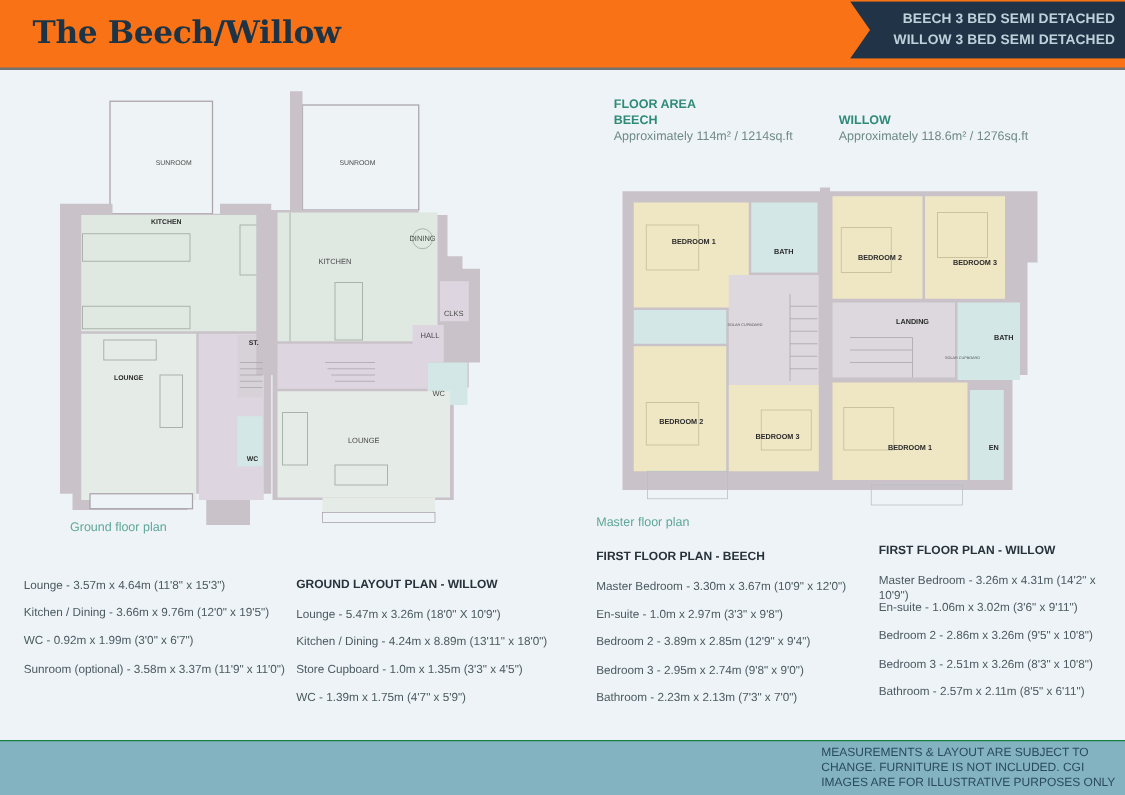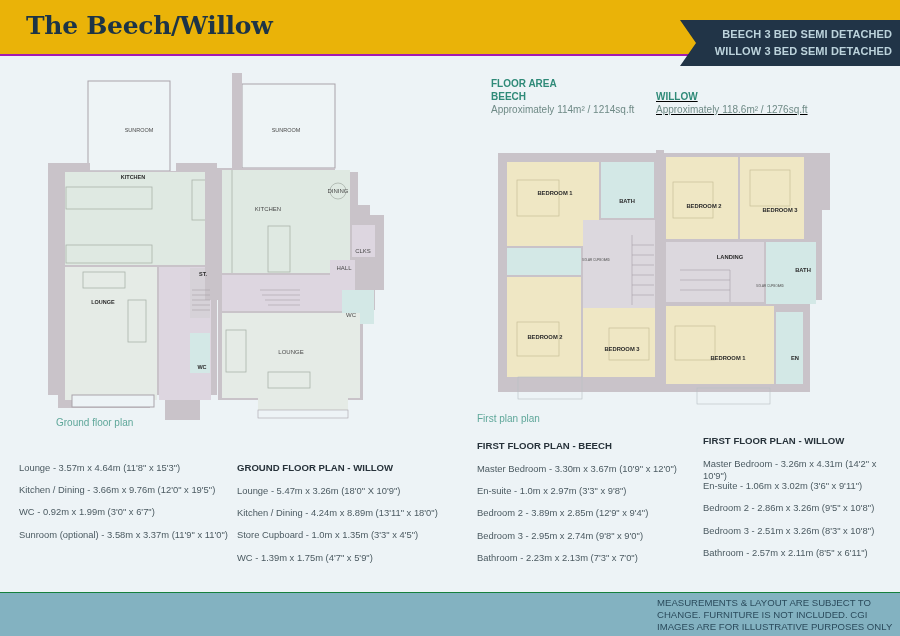--- a/index.html
+++ b/index.html
@@ -1,19 +1,19 @@
 <!DOCTYPE html>
 <html><head>
 <meta charset="utf-8">
 <style>
   html,body{margin:0;padding:0;}
   body{width:900px;height:636px;position:relative;overflow:hidden;background:#edf3f6;font-family:"Liberation Sans",sans-serif;}
-  .header{position:absolute;left:0;top:0;width:900px;height:54px;background:#eab308;border-bottom:2px solid #a21caf;}
+  .header{position:absolute;left:0;top:0;width:900px;height:54px;background:#f97316;border-bottom:2px solid #737373;}
   .title{position:absolute;left:26px;top:11px;font-family:"DejaVu Serif",serif;font-weight:bold;font-size:25px;color:#1d3446;letter-spacing:-0.3px;}
-  .ribbon{position:absolute;left:680px;top:20px;width:220px;height:46px;background:#213447;clip-path:polygon(0 0,100% 0,100% 100%,0 100%,16px 50%);}
+  .ribbon{position:absolute;left:680px;top:1px;width:220px;height:46px;background:#213447;clip-path:polygon(0 0,100% 0,100% 100%,0 100%,16px 50%);}
   .ribbon .line{position:absolute;right:8px;font-size:11px;font-weight:bold;color:#bcd3dc;letter-spacing:0.1px;}
   .ribbon .l1{top:8px;} .ribbon .l2{top:25px;}
   .footer{position:absolute;left:0;top:592px;width:900px;height:44px;background:#83b2c1;border-top:1px solid #15803d;}
   .disclaimer{position:absolute;left:657px;top:4px;width:240px;font-size:9.6px;line-height:12px;color:#2b4b5c;}
   .plan{position:absolute;}
   .cap{position:absolute;font-size:10px;color:#5fa79a;}
   .fa{position:absolute;font-size:10px;}
   .fa .h{font-weight:bold;color:#2f8a78;font-size:10px;line-height:13px;}
   .fa .t{color:#6f8a86;font-size:10px;line-height:14px;}
   .spec{position:absolute;font-size:9.4px;color:#4b5a61;}
@@ -107,21 +107,21 @@
     <text x="291" y="354" font-size="6">LOUNGE</text>
   </g>
 </svg>
 <div class="cap" style="left:56px;top:417px;">Ground floor plan</div>
 
 <div class="fa" style="left:491px;top:77px;">
   <div class="h">FLOOR AREA</div>
   <div class="h">BEECH</div>
   <div class="t">Approximately 114m² / 1214sq.ft</div>
 </div>
-<div class="fa" style="left:656px;top:90px;text-decoration:underline;">
+<div class="fa" style="left:671px;top:90px;">
   <div class="h">WILLOW</div>
   <div class="t">Approximately 118.6m² / 1276sq.ft</div>
 </div>
 
 <svg class="plan" style="left:490px;top:140px" width="360" height="280" viewBox="490 140 360 280">
 
   <path d="M498 153 H830 V210 H822 V300 H810 V392 H498 Z" fill="#c9c3c9"></path>
 
   <rect x="507" y="162" width="92" height="84" fill="#efe7c4"></rect>
   <rect x="601" y="162" width="53" height="56" fill="#d3e8e6"></rect>
@@ -175,30 +175,30 @@
     <text x="730" y="259">LANDING</text>
     <text x="803" y="272">BATH</text>
     <text x="728" y="360">BEDROOM 1</text>
     <text x="795" y="360">EN</text>
   </g>
   <g font-size="3" fill="#555" text-anchor="middle">
     <text x="596" y="261">SOLAR CUPBOARD</text>
     <text x="770" y="287">SOLAR CUPBOARD</text>
   </g>
 </svg>
-<div class="cap" style="left:477px;top:413px;">First plan plan</div>
+<div class="cap" style="left:477px;top:413px;">Master floor plan</div>
 
 <div class="spec" style="left:19px;top:462px;">
   <div class="r">Lounge - 3.57m x 4.64m (11'8" x 15'3")</div>
   <div class="r">Kitchen / Dining - 3.66m x 9.76m (12'0" x 19'5")</div>
   <div class="r">WC - 0.92m x 1.99m (3'0" x 6'7")</div>
   <div class="r">Sunroom (optional) - 3.58m x 3.37m (11'9" x 11'0")</div>
 </div>
 <div class="spec" style="left:237px;top:462px;">
-  <div class="h">GROUND FLOOR PLAN - WILLOW</div>
+  <div class="h">GROUND LAYOUT PLAN - WILLOW</div>
   <div class="r">Lounge - 5.47m x 3.26m (18'0" X 10'9")</div>
   <div class="r">Kitchen / Dining - 4.24m x 8.89m (13'11" x 18'0")</div>
   <div class="r">Store Cupboard - 1.0m x 1.35m (3'3" x 4'5")</div>
   <div class="r">WC - 1.39m x 1.75m (4'7" x 5'9")</div>
 </div>
 <div class="spec" style="left:477px;top:440px;">
   <div class="h">FIRST FLOOR PLAN - BEECH</div>
   <div class="r">Master Bedroom - 3.30m x 3.67m (10'9" x 12'0")</div>
   <div class="r">En-suite - 1.0m x 2.97m (3'3" x 9'8")</div>
   <div class="r">Bedroom 2 - 3.89m x 2.85m (12'9" x 9'4")</div>

